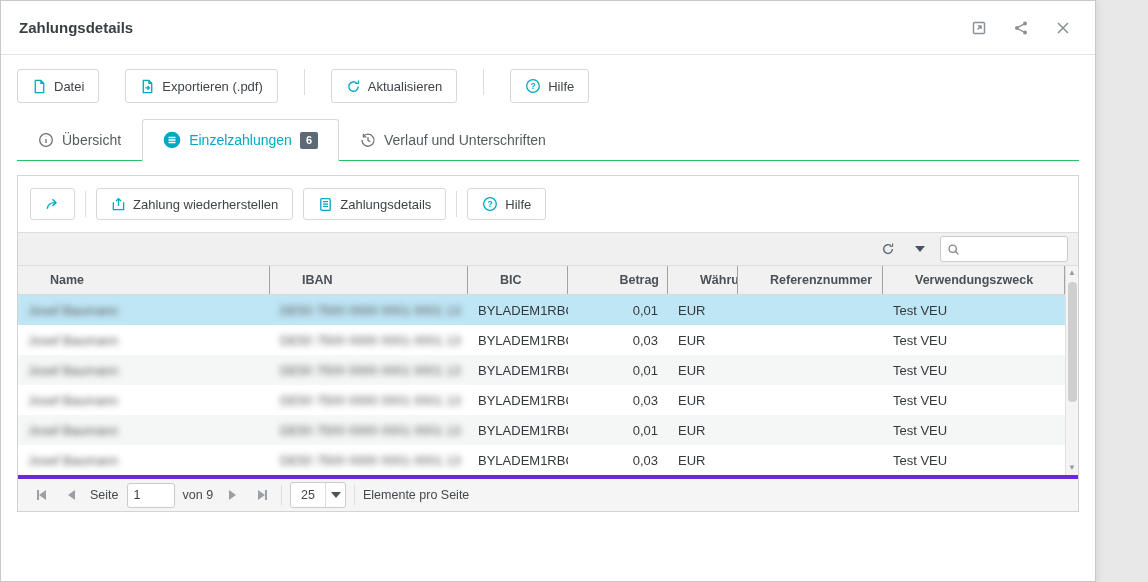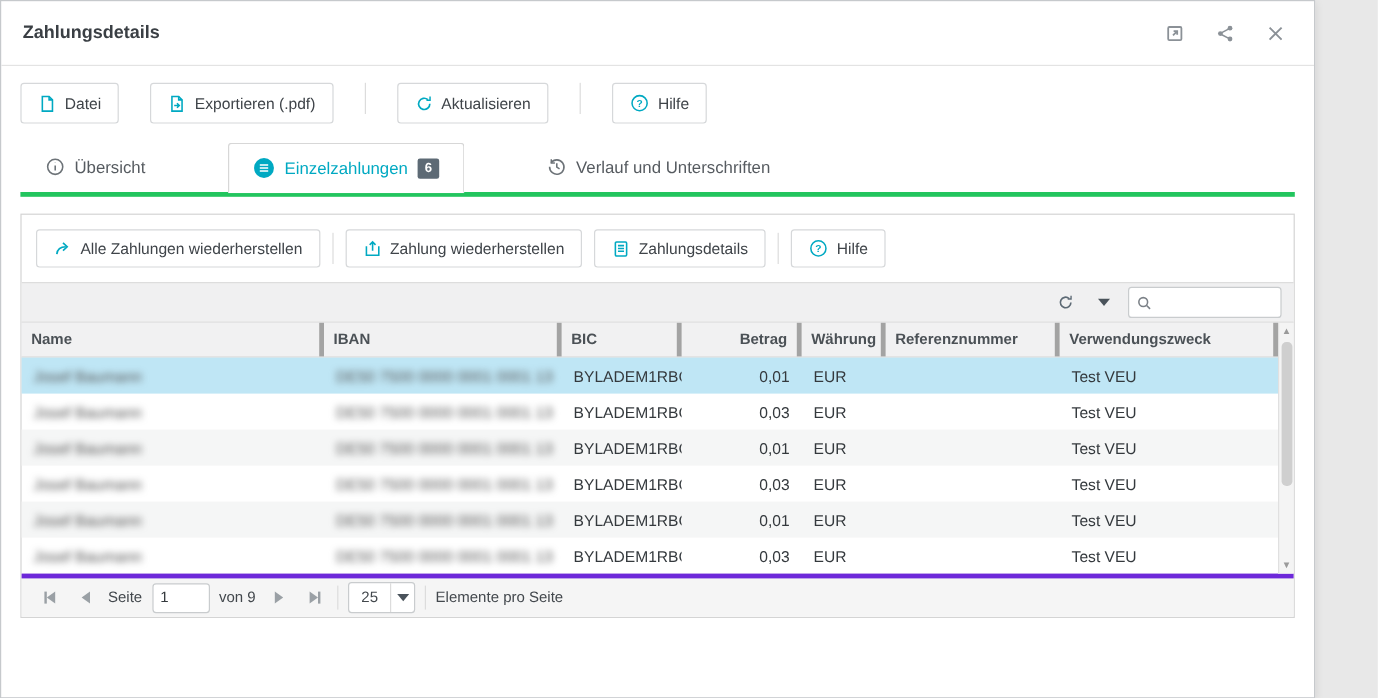--- a/index.html
+++ b/index.html
@@ -20,21 +20,21 @@
   .toolbar { display:flex; align-items:flex-start; padding:14px 16px 10px 16px; gap:26px; flex-wrap:nowrap; }
   .btn {
     display:inline-flex; align-items:center; gap:7px; height:34px; padding:0 14px;
     background:#fff; border:1px solid #d6d8da; border-radius:3px; font-size:13px; color:#3f4449;
     cursor:pointer; white-space:nowrap;
   }
   .btn svg { display:block; }
   .ticon { color:#00a9c2; }
   .vsep { width:1px; height:26px; background:#dcdcdc; }
   
-  .tabs { display:flex; align-items:flex-start; margin:6px 16px 0 16px; border-bottom:4px solid #22c55e;gap:48px; }
+  .tabs { display:flex; align-items:center; margin:6px 16px 0 16px; border-bottom:1px solid #22c55e; }
   .tab {
     display:flex; align-items:center; gap:8px; padding:11px 20px; font-size:14px; color:#565b60;
     cursor:pointer; position:relative; border:1px solid transparent; border-bottom:none; background:transparent;
   }
   .tab.active {
     color:#00a9c2; background:#fff; border-color:#d7d7d7; border-bottom:1px solid #fff; margin-bottom:-1px;
     border-top-left-radius:3px; border-top-right-radius:3px;
   }
   .badge { background:#5d6a75; color:#fff; font-size:11px; line-height:1; padding:3px 6px; border-radius:2px; font-weight:bold; }
   .tab .gicon { color:#6d7378; }
@@ -55,21 +55,21 @@
     height:26px; width:128px; padding:0 6px;
   }
   .searchbox input { border:none; outline:none; flex:1; width:70px; font-size:12px; font-family:inherit; }
   
   .table-wrap { display:flex; }
   .table-main { flex:1; min-width:0; }
   .thead, .trow { display:grid; grid-template-columns:252px 198px 100px 100px 70px 145px 1fr; }
   .thead { background:#f1f1f2; border-bottom:1px solid #d9d9d9; height:29px; }
   .th {
     display:flex; align-items:center; padding:0 8px; font-size:12.5px; font-weight:bold; color:#4b5156;
-    border-right:4px solid #a3a3a3; cursor:pointer; overflow:hidden; white-space:nowrap;
+    border-right:1px solid #a3a3a3; cursor:pointer; overflow:hidden; white-space:nowrap;margin-left:24px;
   }
   .th.right, .td.right { justify-content:flex-end; text-align:center; }
   .trow { height:30px; font-size:13px; color:#34393d; cursor:pointer; }
   .trow:nth-child(even) { background:#f5f6f6; }
   .trow.selected { background:#bfe6f5; }
   .td { display:flex; align-items:center; padding:0 10px; overflow:hidden; white-space:nowrap; }
   .blur { filter:blur(3px); color:#555; }
   
   .vscroll { width:13px; background:#f4f4f4; border-left:1px solid #e0e0e0; display:flex; flex-direction:column; align-items:center; }
   .vscroll .arr { font-size:8px; color:#9a9a9a; line-height:14px; height:14px; }
@@ -182,21 +182,20 @@
   </div>
 
   <div class="panel">
 
     <div class="actionbar">
       <button class="btn sm">
         <svg class="ticon" width="15" height="15" viewBox="0 0 16 16" fill="none" stroke="currentColor" stroke-width="1.5">
           <path d="M2.5 12.5 c.5-4.5 3.5-6.5 8-6.5"></path>
             <path d="M8 2.5 l3.7 3.5 -3.7 3.5"></path>
         </svg>
-        <span>Alle Zahlungen wiederherstellen</span>
       </button>
       <div class="vsep"></div>
       <button class="btn sm">
         <svg class="ticon" width="15" height="15" viewBox="0 0 16 16" fill="none" stroke="currentColor" stroke-width="1.4">
           <path d="M2.5 5.5 v8 h11 v-8"></path>
             <path d="M8 9.5 V2 M5.4 4.3 L8 1.7 l2.6 2.6"></path>
         </svg>
         <span>Zahlung wiederherstellen</span>
       </button>
       <button class="btn sm">

